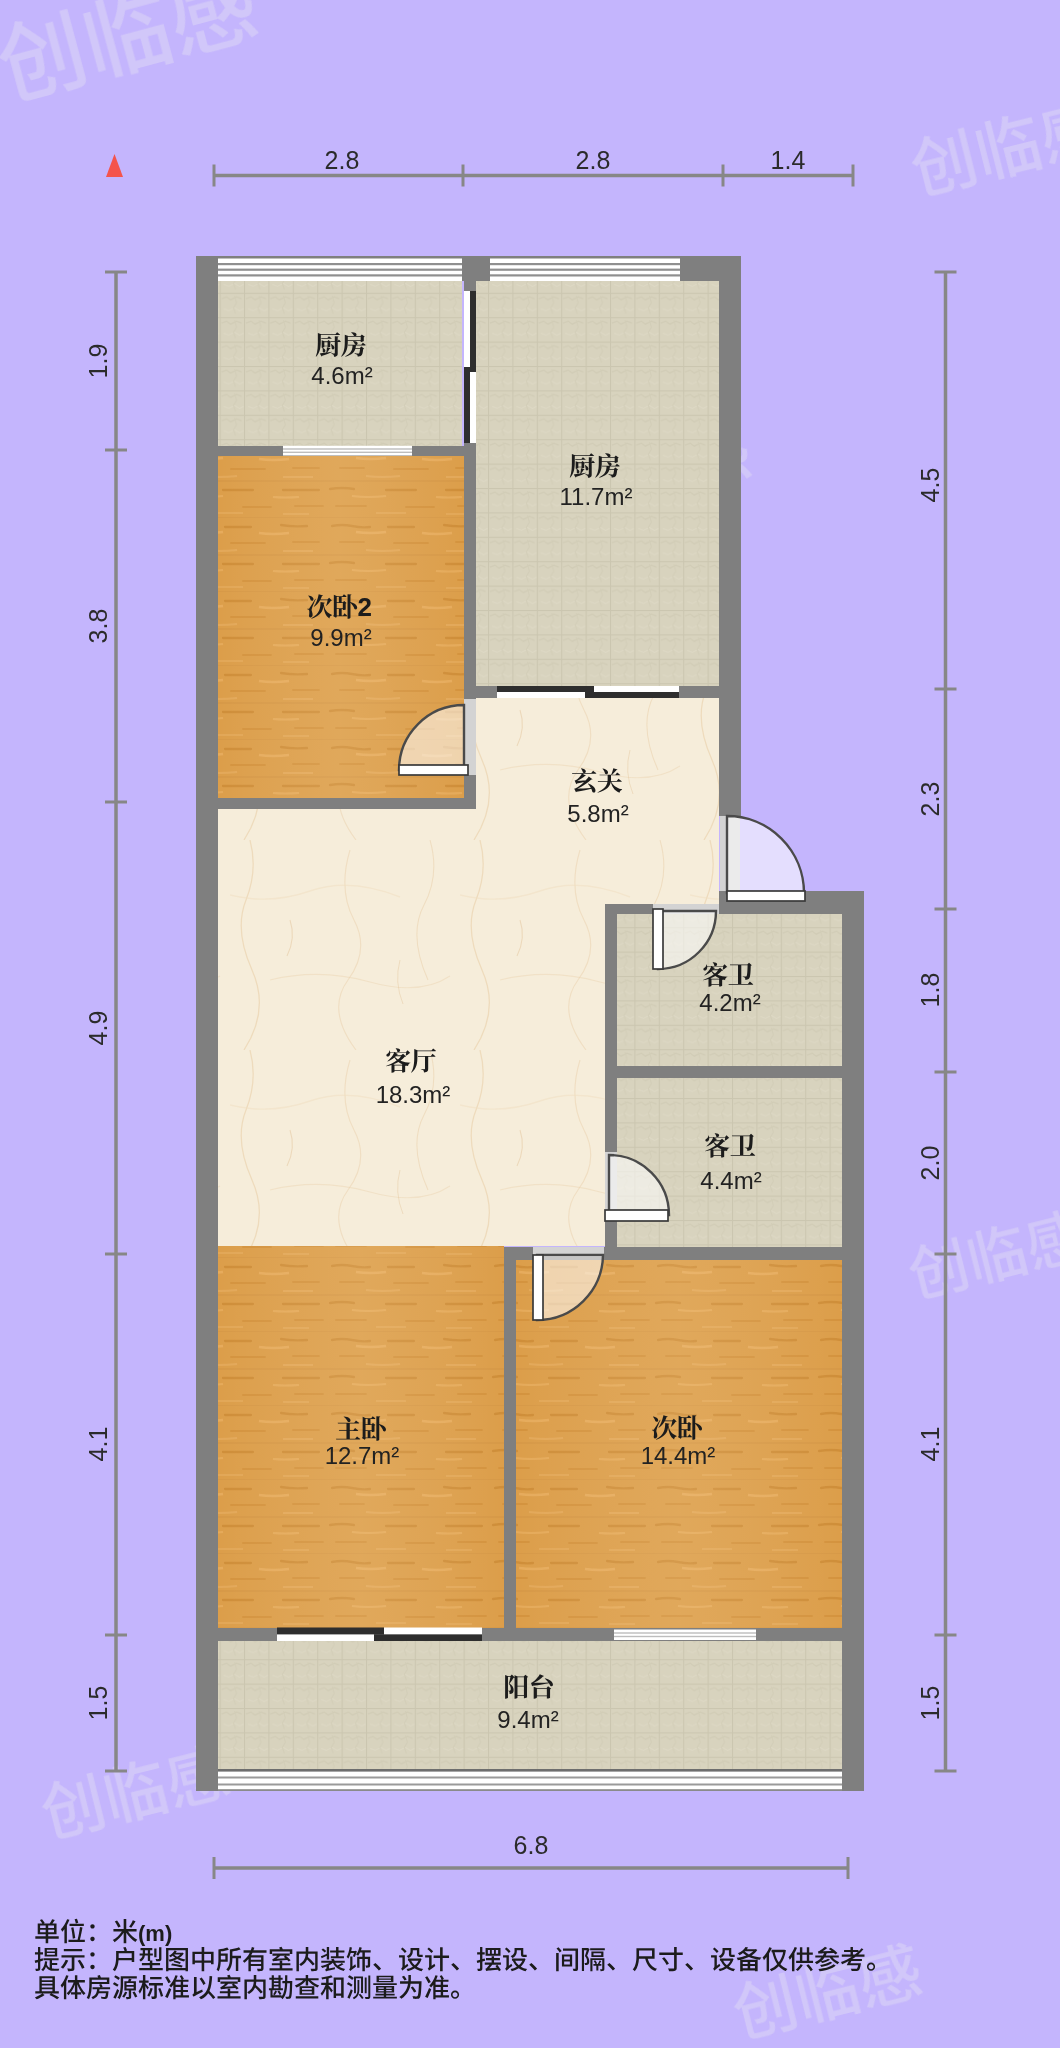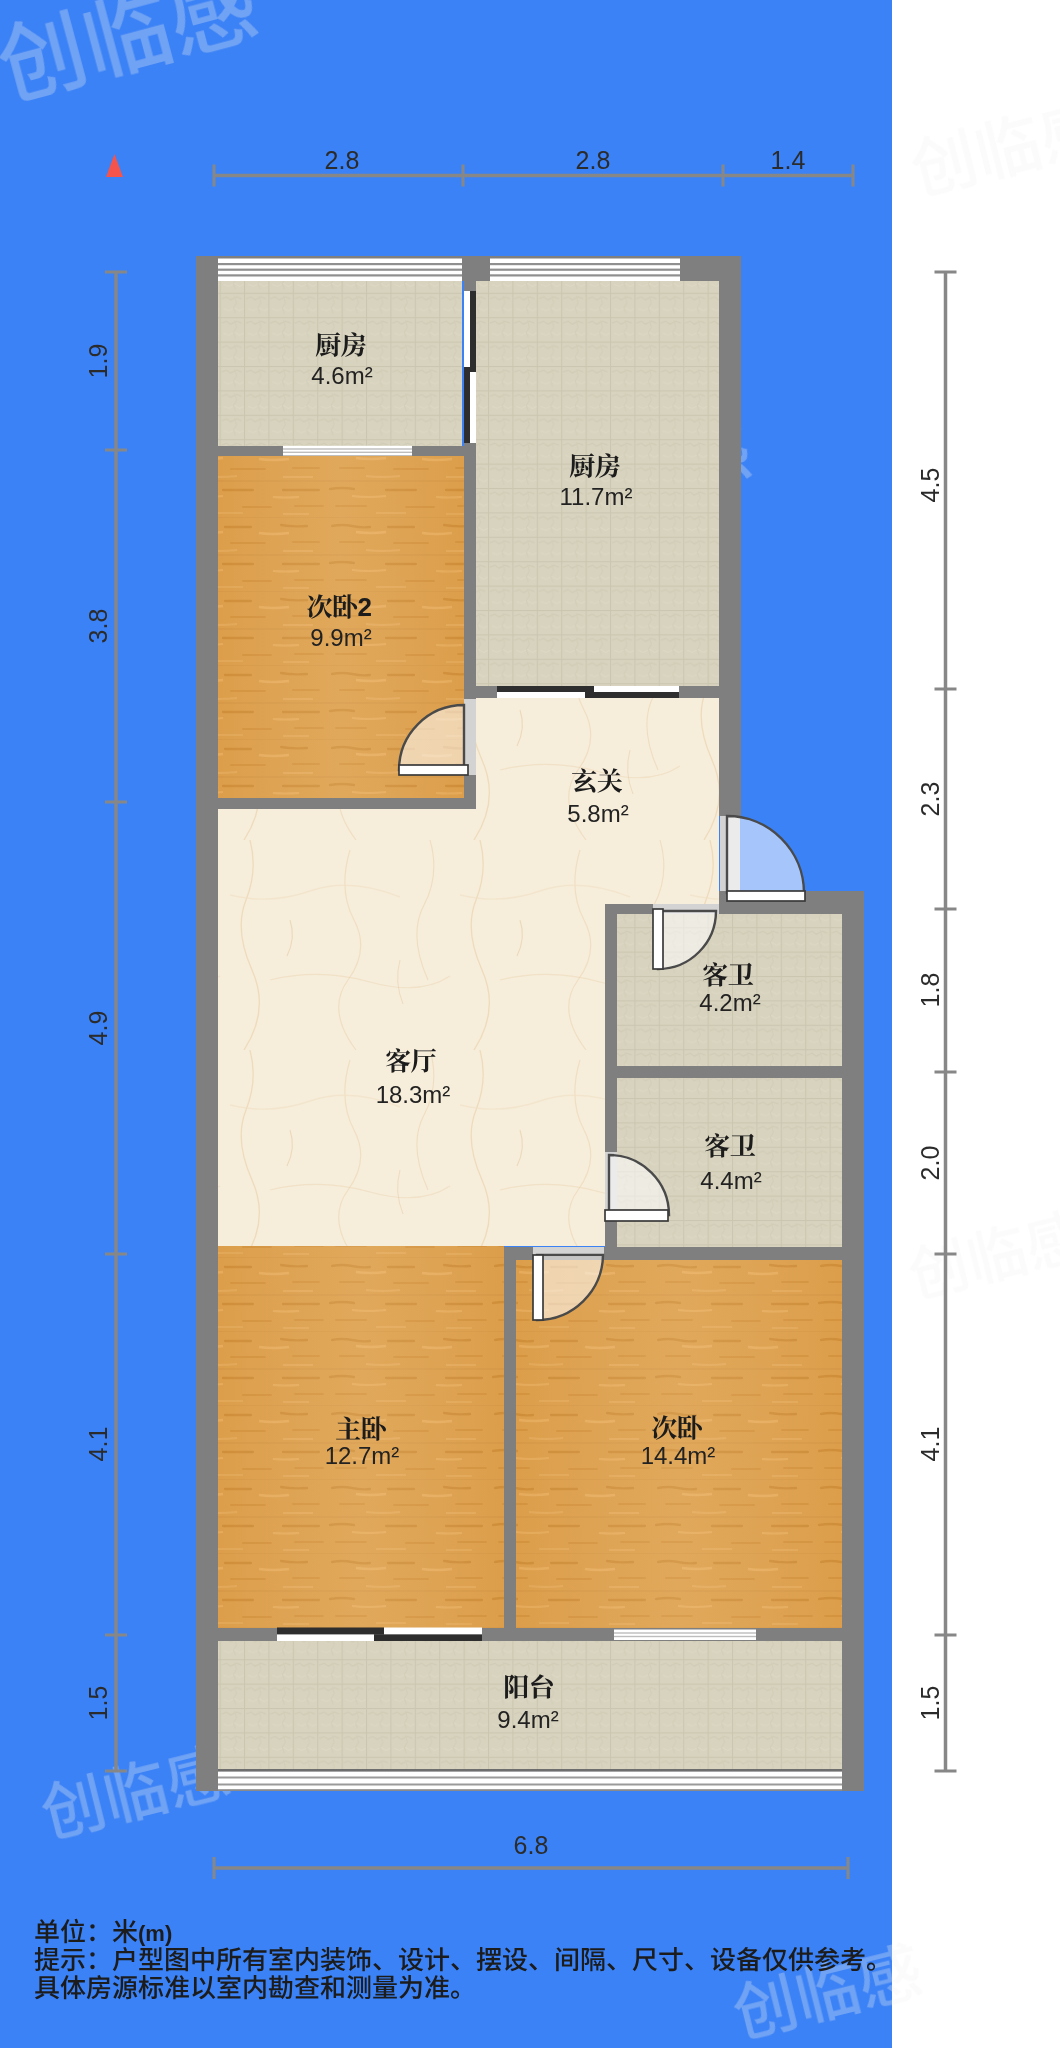--- a/index.html
+++ b/index.html
@@ -1,14 +1,14 @@
 <!DOCTYPE html>
 <html><head><meta charset="utf-8"><style>
 html,body{margin:0;padding:0;background:#fff;}
-#plan{position:relative;width:892px;height:2048px;background:#3b82f6;font-family:"Liberation Sans",sans-serif;}
+#plan{position:relative;width:1060px;height:2048px;background:#c4b5fd;font-family:"Liberation Sans",sans-serif;}
 svg{position:absolute;left:0;top:0;}
 </style></head><body>
 
 <div id="plan">
 <svg width="1060" height="2048" viewBox="0 0 1060 2048" shape-rendering="auto">
 <defs>
 
 <pattern id="tile" width="24.4" height="24.4" patternUnits="userSpaceOnUse">
 <rect width="24.4" height="24.4" fill="#d8d3be"></rect>
 <path d="M2,6 l5,-2 4,3 6,-3 5,2" stroke="#d1ccb6" stroke-width="1.2" fill="none"></path>

